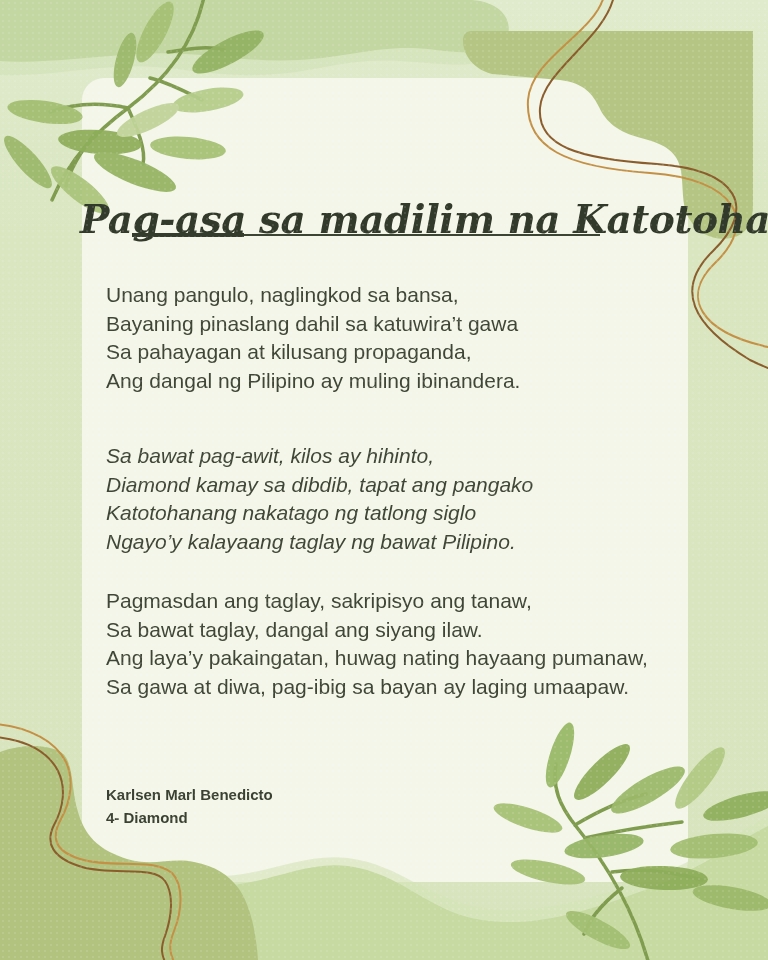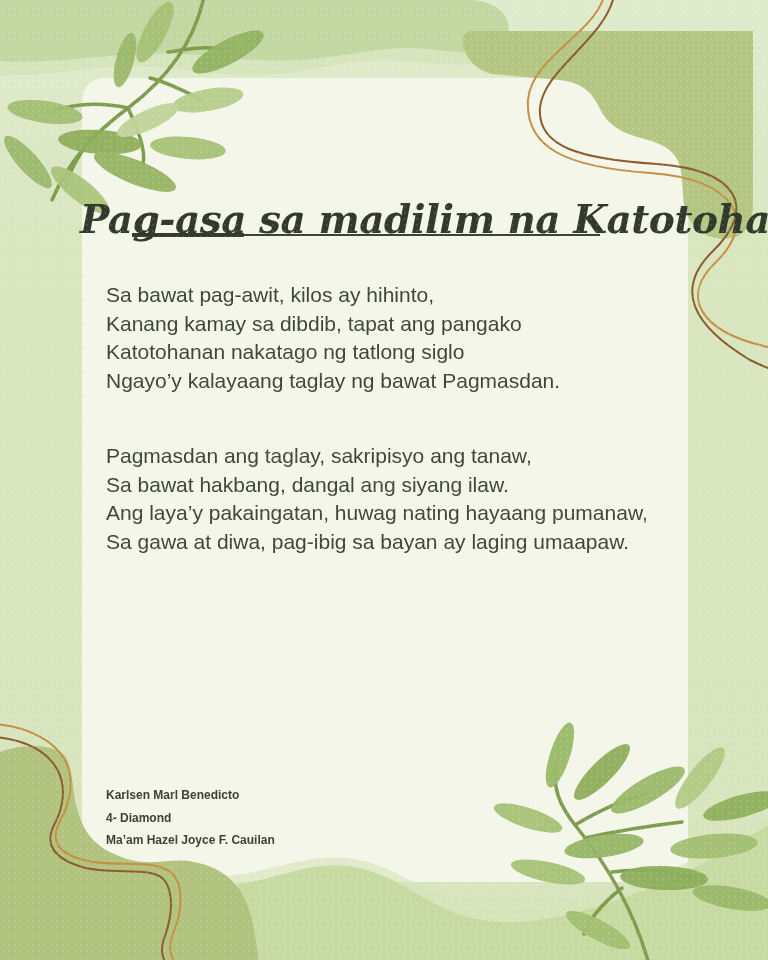--- a/index.html
+++ b/index.html
@@ -34,25 +34,25 @@
   }
   .title-rule::before{
     content:'';position:absolute;left:0;top:-1px;width:112px;height:4px;
     background:#343c2e;
   }
   .poem{
     position:absolute;left:106px;top:281px;width:520px;
     font-size:21px;line-height:28.5px;color:#3f4637;
   }
   .stanza{margin:0 0 47px 0;}
-  .stanza:nth-child(2){margin-bottom:17px;}
+  .stanza:nth-child(2){margin-bottom:31px;font-style:italic;}
   .stanza p{margin:0;white-space:nowrap;}
   .author{
     position:absolute;left:106px;top:784px;
-    font-size:12px;line-height:22.5px;font-weight:bold;color:#3a4132;
+    font-size:15px;line-height:22.5px;font-weight:bold;color:#3a4132;
   }
   .author p{margin:0;white-space:nowrap;}
 </style>
 </head>
 <body>
 
 <div class="canvas">
 
   <svg class="deco" width="768" height="960" viewBox="0 0 768 960">
 
@@ -130,33 +130,38 @@
       </g>
     </g>
   </svg>
 
   <div class="textlayer">
     <h1 class="page-title">Pag-asa sa madilim na Katotohanan</h1>
     <div class="title-rule"></div>
 
     <div class="poem">
       <div class="stanza">
+        <p>Unang pangulo, naglingkod sa bansa,</p>
+        <p>Bayaning pinaslang dahil sa katuwira’t gawa</p>
+        <p>Sa pahayagan at kilusang propaganda,</p>
+        <p>Ang dangal ng Pilipino ay muling ibinandera.</p>
+      </div>
+      <div class="stanza">
         <p>Sa bawat pag-awit, kilos ay hihinto,</p>
-        <p>Kanang kamay sa dibdib, tapat ang pangako</p>
-        <p>Katotohanan nakatago ng tatlong siglo</p>
-        <p>Ngayo’y kalayaang taglay ng bawat Pagmasdan.</p>
+        <p>Diamond kamay sa dibdib, tapat ang pangako</p>
+        <p>Katotohanang nakatago ng tatlong siglo</p>
+        <p>Ngayo’y kalayaang taglay ng bawat Pilipino.</p>
       </div>
       <div class="stanza">
         <p>Pagmasdan ang taglay, sakripisyo ang tanaw,</p>
-        <p>Sa bawat hakbang, dangal ang siyang ilaw.</p>
+        <p>Sa bawat taglay, dangal ang siyang ilaw.</p>
         <p>Ang laya’y pakaingatan, huwag nating hayaang pumanaw,</p>
         <p>Sa gawa at diwa, pag-ibig sa bayan ay laging umaapaw.</p>
       </div>
     </div>
 
     <div class="author">
       <p>Karlsen Marl Benedicto</p>
       <p>4- Diamond</p>
-      <p>Ma’am Hazel Joyce F. Cauilan</p>
     </div>
   </div>
 
 </div>
 
 </body></html>

